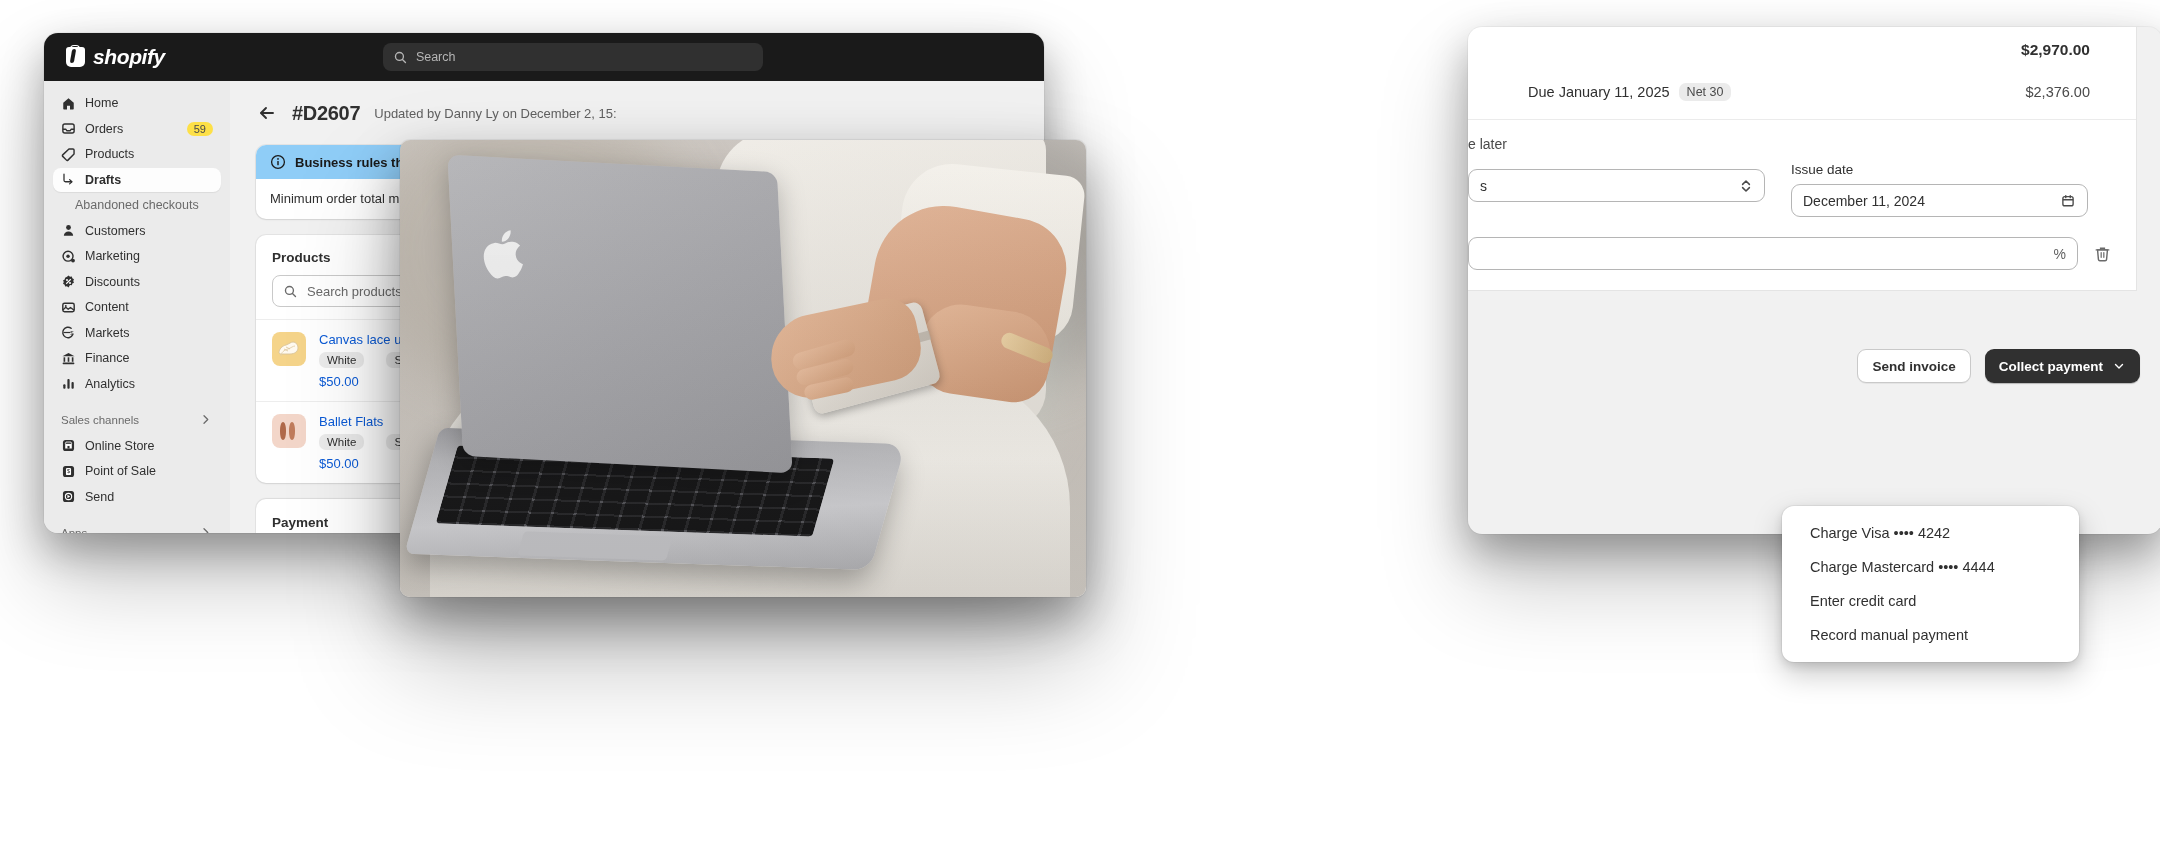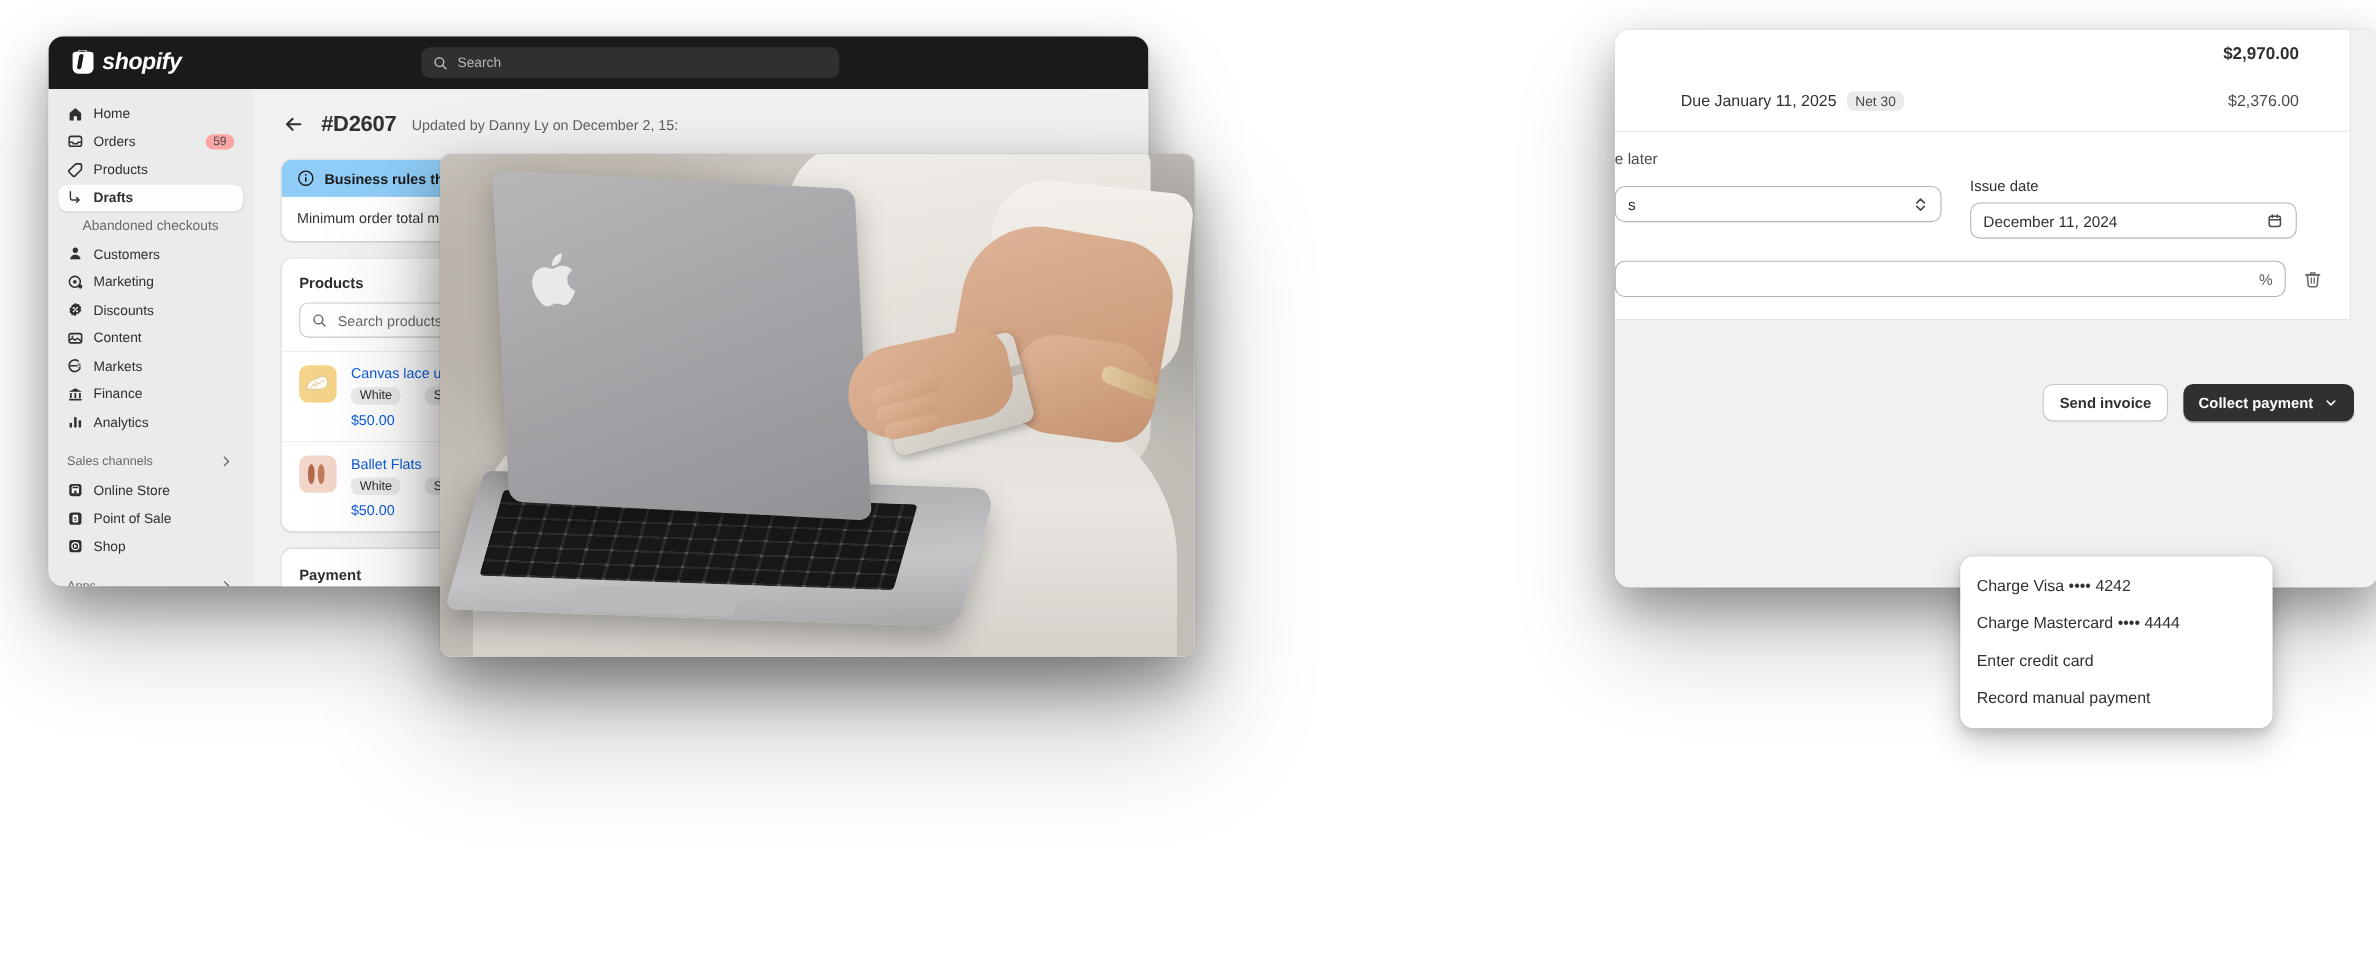--- a/index.html
+++ b/index.html
@@ -23,21 +23,21 @@
   .searchbox{margin-left:218px;width:360px;height:28px;background:#303030;border-radius:8px;
      display:flex;align-items:center;gap:8px;padding:0 10px;}
   .searchbox .ph{color:#b5b5b5;font-size:12.5px;}
 
   .adminbody{display:flex;height:452px;}
   .sidebar{width:186px;background:#ebebeb;padding:10px 9px 0 9px;box-sizing:border-box;flex:0 0 auto;}
   .navrow{display:flex;align-items:center;gap:9px;height:24px;padding:0 8px;border-radius:8px;
      font-size:12.5px;color:#303030;position:relative;margin-bottom:1.5px;}
   .navrow.active{background:#fdfdfd;font-weight:600;box-shadow:0 1px 1px rgba(0,0,0,.07);}
   .navrow .lbl{flex:1;white-space:nowrap;}
-  .navrow .cnt{background:#fca5a5;color:#4a4a4a;font-size:11px;border-radius:7px;padding:1px 7px;}
+  .navrow .cnt{background:#fde047;color:#4a4a4a;font-size:11px;border-radius:7px;padding:1px 7px;}
   .sub{padding-left:22px;color:#6a6a6a;}
   .grouphead{display:flex;align-items:center;height:22px;padding:0 8px;margin-top:13px;margin-bottom:3px;
      font-size:11.5px;color:#6a6a6a;}
   .grouphead .lbl{flex:1;}
   .ic{width:15px;height:15px;flex:0 0 auto;display:block;}
   .arrowsub{width:15px;height:15px;flex:0 0 auto;}
 
   .content{flex:1;background:#f1f1f1;padding:14px 26px 0 26px;box-sizing:border-box;min-width:0;}
   .pagehead{display:flex;align-items:center;gap:14px;height:36px;}
   .backbtn{width:22px;height:22px;display:flex;align-items:center;justify-content:center;}
@@ -97,21 +97,21 @@
 
   .btnrow{position:absolute;right:22px;top:322px;display:flex;gap:14px;align-items:flex-end;}
   .btn{height:34px;border-radius:9px;display:flex;align-items:center;gap:9px;padding:0 14px;
        font-size:13.5px;font-weight:600;box-sizing:border-box;}
   .btn.ghost{background:#fff;color:#303030;border:1px solid #c9c9c9;
        box-shadow:0 1px 0 rgba(0,0,0,.05);}
   .btn.dark{background:#303030;color:#fff;box-shadow:0 1px 1px rgba(0,0,0,.25);}
 
   
   #dropdown{position:absolute;left:1782px;top:506px;width:284px;background:#fff;border-radius:12px;
-     padding:10px 0 10px 0;
+     padding:10px 0 10px 13px;
      box-shadow:0 0 0 1px rgba(0,0,0,.05),0 12px 30px rgba(0,0,0,.22),0 4px 10px rgba(0,0,0,.12);}
   .mitem{height:34px;display:flex;align-items:center;padding:0 15px;font-size:14.5px;color:#303030;white-space:nowrap;}
 
   
   #photo{left:400px;top:140px;width:686px;height:457px;border-radius:10px;overflow:hidden;
      box-shadow:0 0 0 1px rgba(0,0,0,.05),0 22px 50px rgba(0,0,0,.34),0 60px 110px rgba(0,0,0,.26);}
   .photo-scene{position:absolute;inset:0;background:
      linear-gradient(180deg,#c9c3bd 0%,#bdb6ae 22%,#c5bfb8 48%,#cfcac3 100%);}
   
   .pb{position:absolute;border-radius:50%;filter:blur(26px);}
@@ -316,21 +316,21 @@
           </svg>
           <span class="lbl">Point of Sale</span>
         </div>
 
         <div class="navrow">
           <svg class="ic" viewBox="0 0 20 20">
             <rect x="2.6" y="2.6" width="14.8" height="14.8" rx="3.4" fill="#303030"></rect>
             <circle cx="10" cy="10" r="4.2" fill="none" stroke="#fff" stroke-width="1.5"></circle>
             <path d="M8.6 7.6l3.6 2.4-3.6 2.4z" fill="#fff"></path>
           </svg>
-          <span class="lbl">Shop</span>
+          <span class="lbl">Send</span>
         </div>
 
         <div class="grouphead">
           <span class="lbl">Apps</span>
           <svg class="ic" viewBox="0 0 20 20">
             <path d="M8 5l5 5-5 5" fill="none" stroke="#6a6a6a" stroke-width="1.7" stroke-linecap="round" stroke-linejoin="round"></path>
           </svg>
         </div>
 
       </nav>

